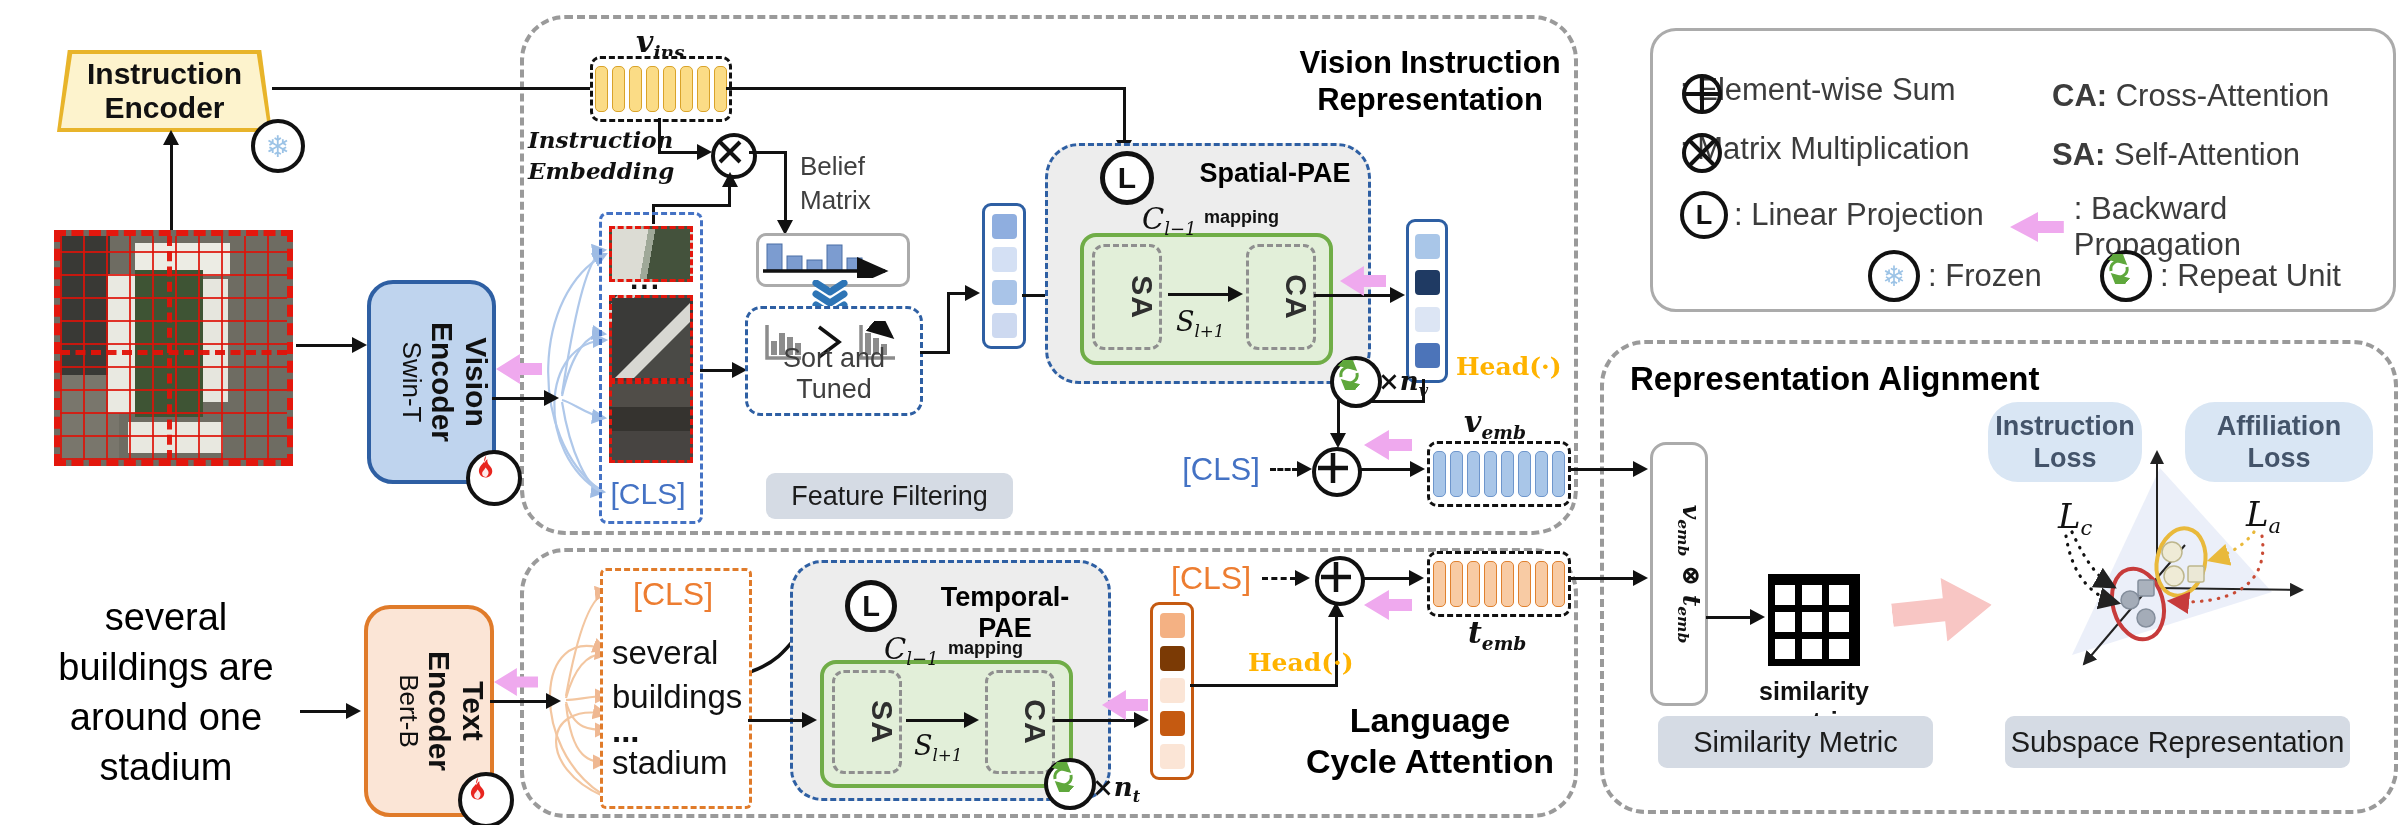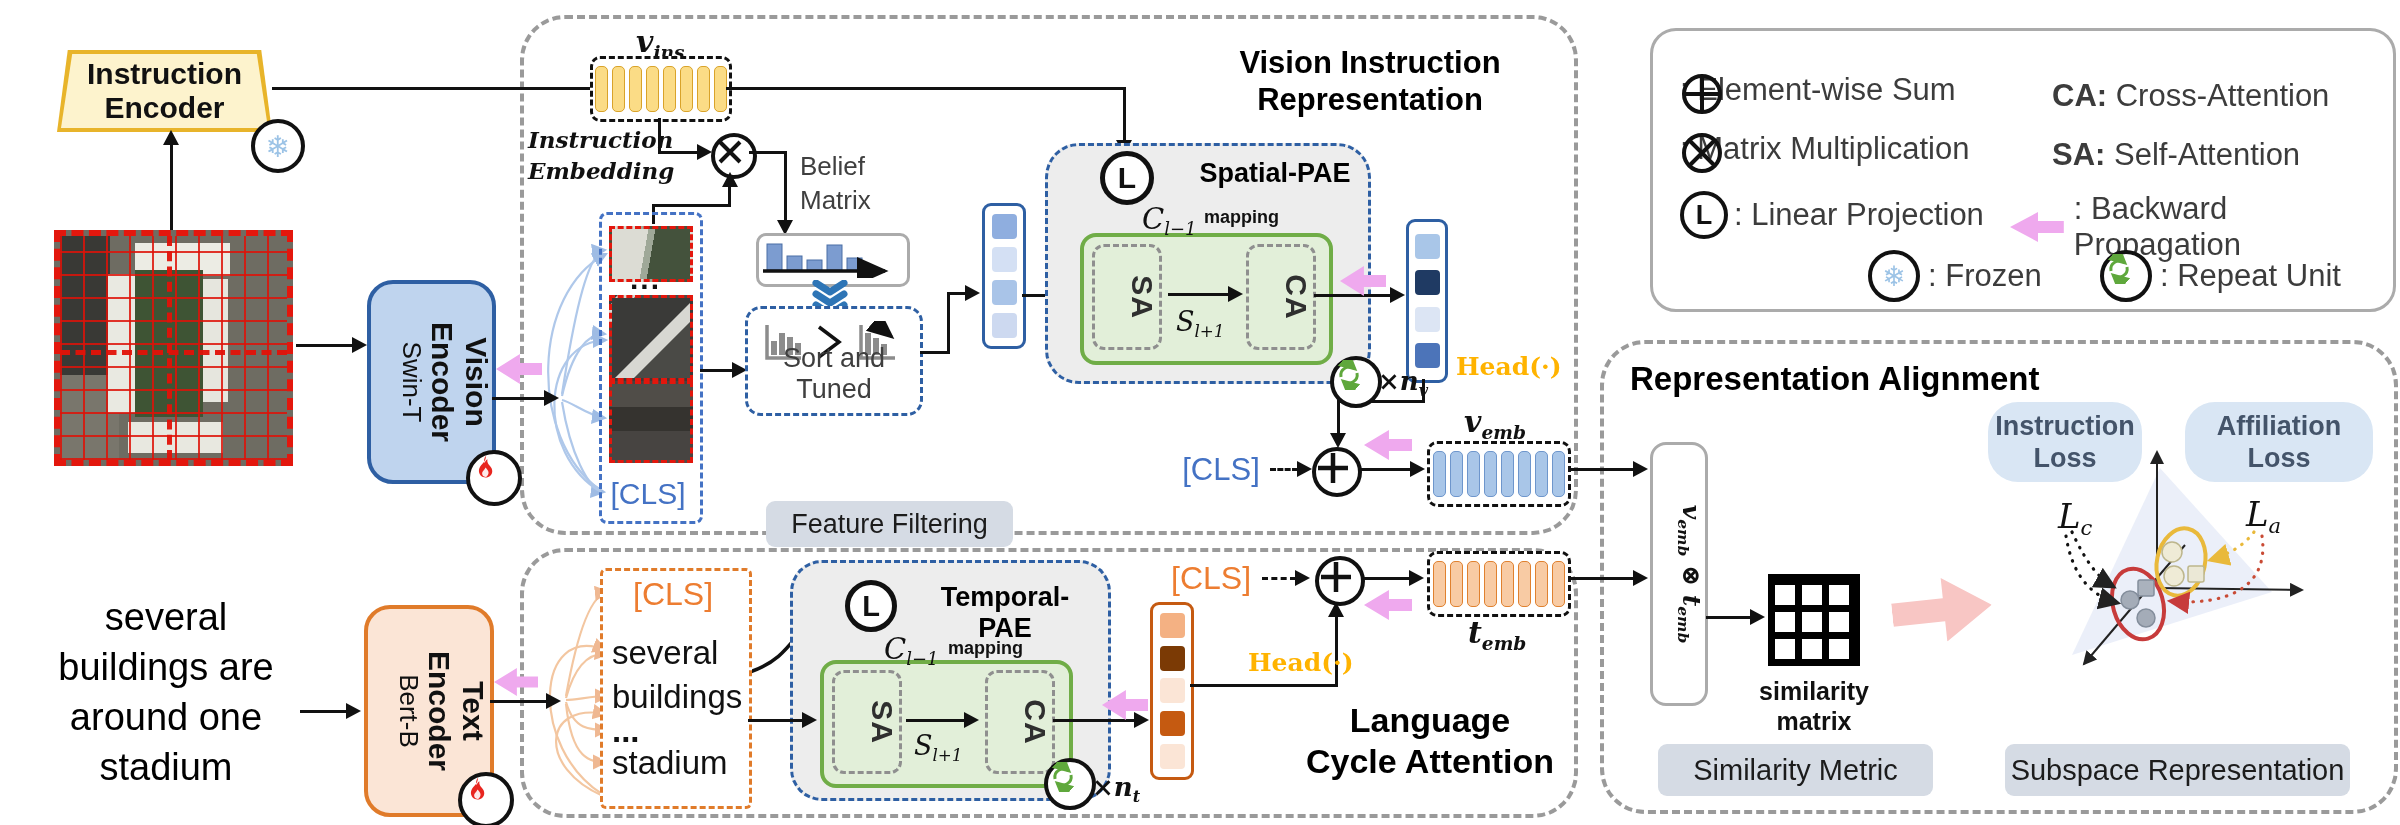--- a/index.html
+++ b/index.html
@@ -25,21 +25,21 @@
        text-align:center;white-space:nowrap;line-height:1.12;}
   .tokrow{position:absolute;border:3.5px dashed #111;border-radius:10px;background:#fff;
           display:flex;align-items:center;justify-content:center;gap:4px;}
   .bar{width:11px;height:44px;border-radius:5px;}
   .tokcol{position:absolute;border:3px solid #2e5fa3;border-radius:9px;background:#fff;
           display:flex;flex-direction:column;align-items:center;justify-content:space-evenly;}
   .sq{width:25px;height:25px;border-radius:4px;}
   .circ{position:absolute;border-radius:50%;background:#fff;border:4px solid #111;
         display:flex;align-items:center;justify-content:center;}
   .pill{position:absolute;background:#d5dbe4;border-radius:9px;display:flex;
-        align-items:center;justify-content:center;font-size:27px;color:#1c1c1c;margin-top:28px;}
+        align-items:center;justify-content:center;font-size:27px;color:#1c1c1c;}
   .losspill{position:absolute;background:#d9e6f4;border-radius:30px;display:flex;flex-direction:column;
         align-items:center;justify-content:center;font-size:27px;font-weight:bold;color:#44546a;line-height:1.2;}
   .math{position:absolute;font-family:"DejaVu Serif",serif;font-style:italic;font-weight:bold;}
   .mathl{position:absolute;font-family:"DejaVu Serif",serif;font-style:italic;font-weight:normal;}
   .ms{font-size:0.62em;vertical-align:-0.35em;}
   .title{position:absolute;font-weight:bold;text-align:center;color:#000;}
   .paebox{position:absolute;background:#ededed;border:3px dashed #2e5fa3;border-radius:34px;}
   .greenbox{position:absolute;background:#e2efd9;border:4px solid #70ad47;border-radius:16px;}
   .attn{position:absolute;border:3px dashed #8f8f8f;border-radius:12px;}
   .attn .rot{font-size:30px;font-weight:600;color:#2f2f2f;letter-spacing:1px;}
@@ -169,21 +169,21 @@
   <div class="circ" style="left:466px;top:450px;width:48px;height:48px;z-index:3;">
     <svg width="30" height="30" viewBox="0 0 24 24">
       <path d="M12.6 1.2c.4 3-1 4.7-2.6 6.5-1.5 1.7-3 3.4-2.9 5.9.1 3 2.5 5.2 5.4 5.2 3 0 5.3-2.1 5.3-5 0-1.8-.8-3-1.8-4.2-1.2-1.5-2.5-3-2.1-5.5-1.2.8-2 1.9-2.2 3.3-.8-1.6-.5-3.9.9-6.2z" fill="#e8251f"></path>
       <path d="M12.4 18.3c-1.5 0-2.7-1.2-2.7-2.7 0-1.1.6-1.8 1.3-2.6.5-.6 1.1-1.3 1.4-2.2.7.8 1.8 1.9 2.2 3 .5 1.3.1 2.6-.7 3.5-.4.6-.9 1-1.5 1z" fill="#fff" opacity="0.9"></path>
     </svg>
   </div>
   <div class="pink" style="left:496px;top:354px;width:46px;height:30px;"></div>
   <div class="hl" style="left:492px;top:397px;width:54px;"></div>
     <div class="ar ar-r" style="left:544px;top:390px;"></div>
 
-  <div class="title" style="left:1180px;top:44px;width:380px;font-size:31px;line-height:37px;">
+  <div class="title" style="left:1240px;top:44px;width:380px;font-size:31px;line-height:37px;">
     <span>Vision Instruction</span><br><span>Representation</span>
   </div>
 
   <div class="math" style="left:636px;top:24px;font-size:30px;">
     <span>v</span><span class="ms">ins</span>
   </div>
   <div class="hl" style="left:272px;top:87px;width:318px;"></div>
   <div class="tokrow" style="left:590px;top:56px;width:136px;height:60px;">
     <div class="bar" style="background:#fbdc86;border:1.5px solid #d9a32a;"></div>
       <div class="bar" style="background:#fbdc86;border:1.5px solid #d9a32a;"></div>

